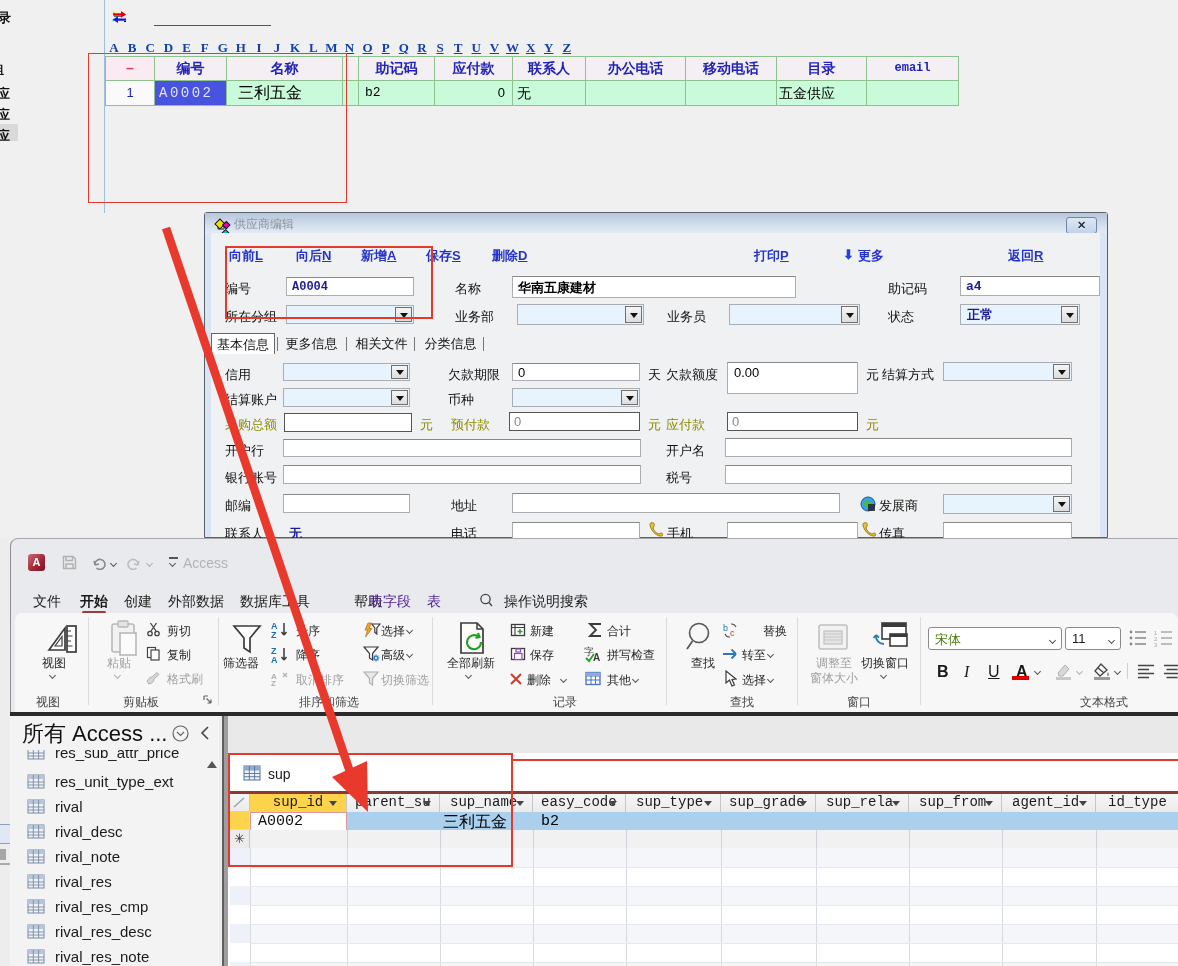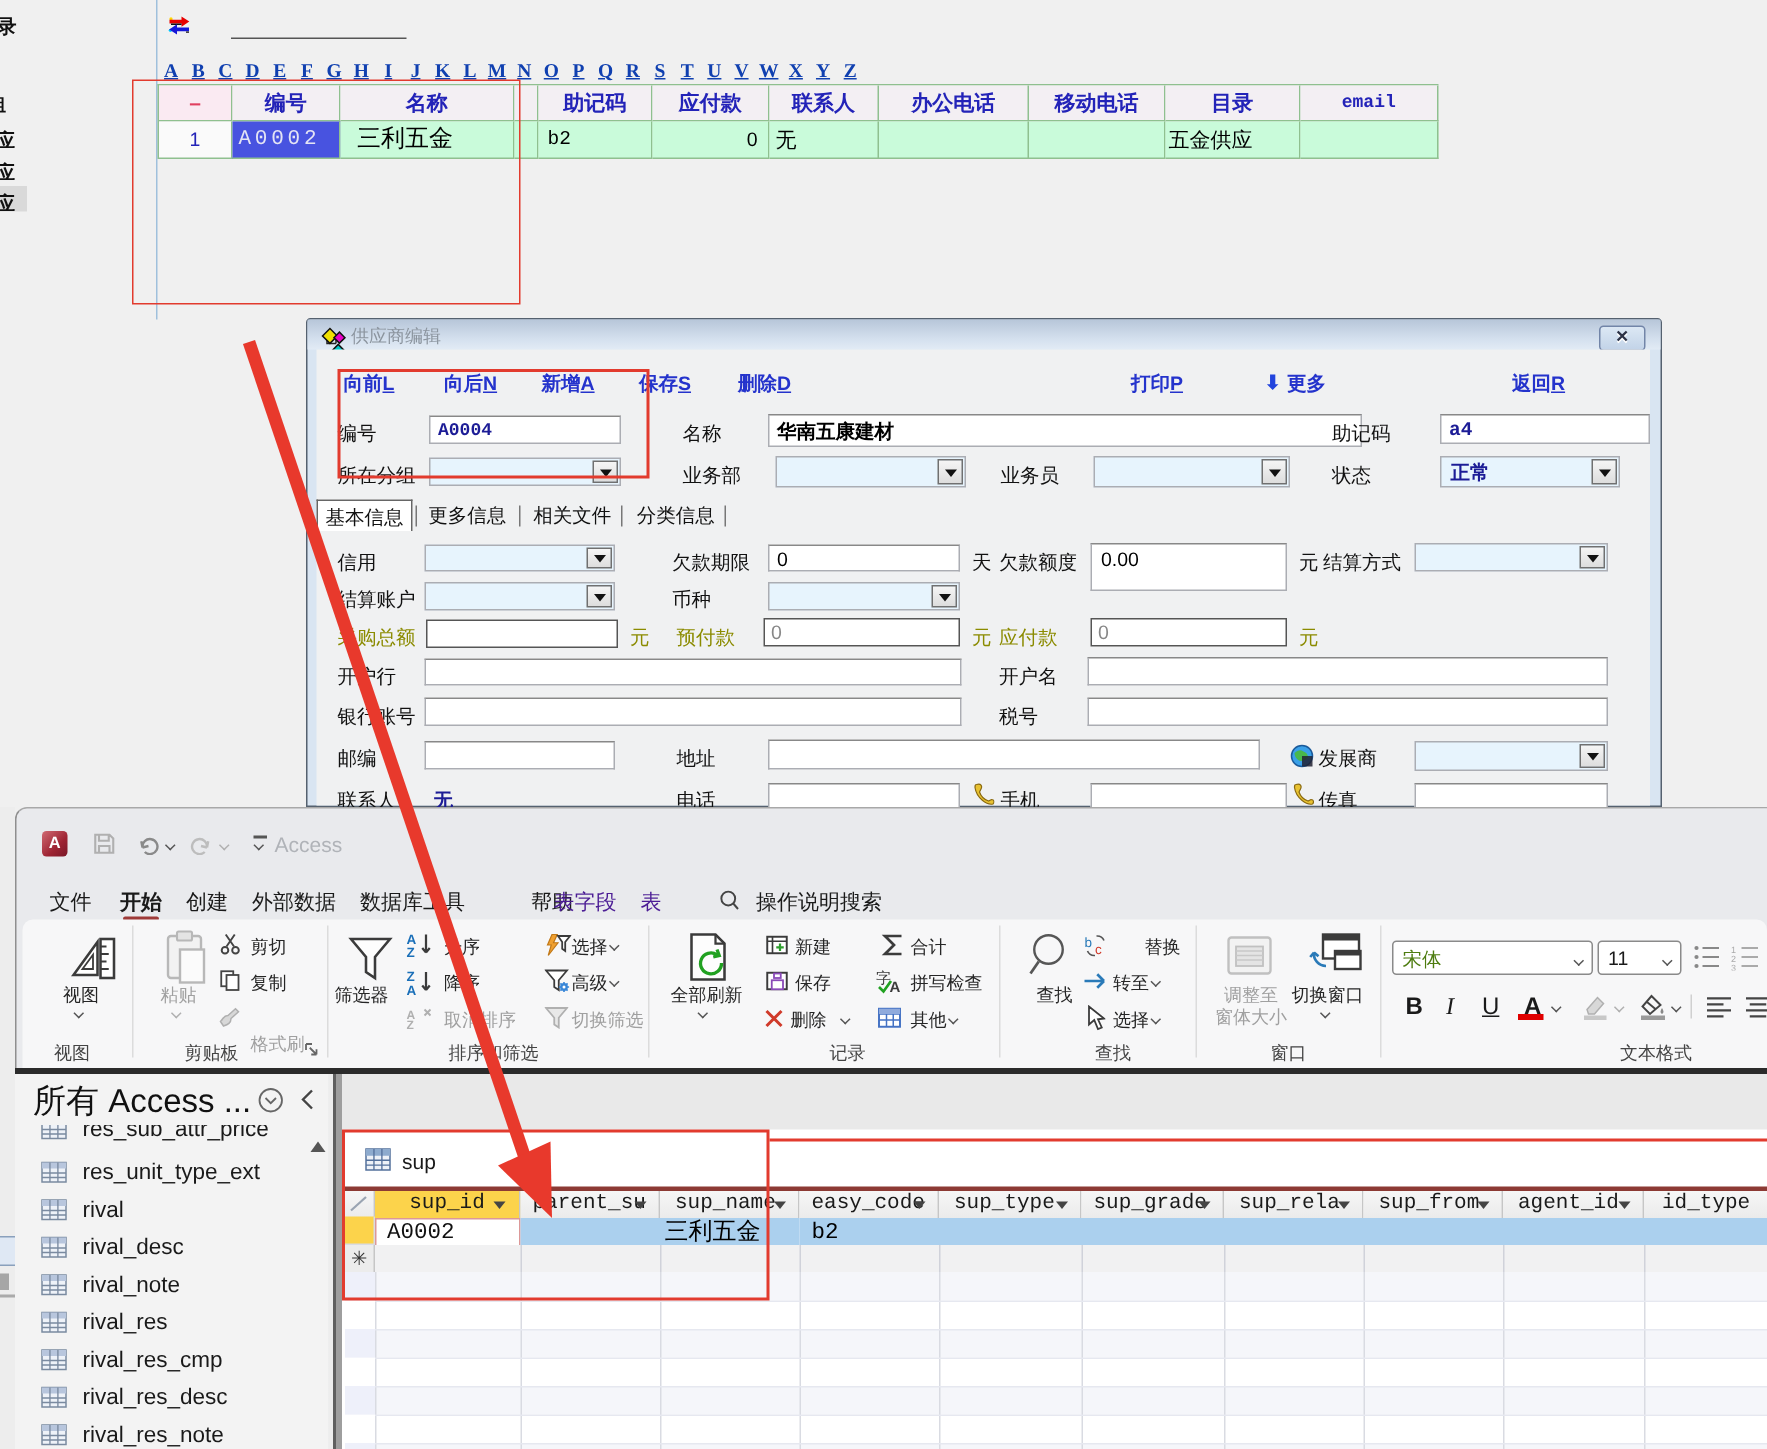--- a/index.html
+++ b/index.html
@@ -137,21 +137,21 @@
   <div class="dlink" style="left:492px;">删除<u>D</u></div>
   <div class="dlink" style="left:536px;margin-top:28px;">刷新<u>F</u></div>
   <div class="dlink" style="left:754px;">打印<u>P</u></div>
   <div class="dlink" style="left:843px;color:#2244dd;">⬇</div>
   <div class="dlink" style="left:858px;">更多</div>
   <div class="dlink" style="left:1008px;">返回<u>R</u></div>
 
   <div class="dlbl" style="left:225px;top:280px;">编号</div>
   <div class="dinp" style="left:286px;top:277px;width:128px;height:19px;line-height:18px;padding-left:5px;color:#1c1c96;font-family:'Liberation Mono',monospace;font-weight:700;font-size:12px;">A0004</div>
   <div class="dlbl" style="left:455px;top:280px;">名称</div>
-  <div class="dinp" style="left:512px;top:276px;width:396px;height:22px;line-height:21px;padding-left:5px;font-weight:700;">华南五康建材</div>
+  <div class="dinp" style="left:512px;top:276px;width:284px;height:22px;line-height:21px;padding-left:5px;font-weight:700;">华南五康建材</div>
   <div class="dlbl" style="left:888px;top:280px;">助记码</div>
   <div class="dinp" style="left:960px;top:276px;width:140px;height:20px;line-height:19px;padding-left:5px;color:#1c1c96;font-family:'Liberation Mono',monospace;font-weight:700;">a4</div>
 
   <div class="dlbl" style="left:225px;top:308px;">所在分组</div>
   <div class="dcombo" style="left:286px;top:305px;width:128px;height:19px;">
         <span class="dbtn"></span>
       </div>
   <div class="dlbl" style="left:455px;top:308px;">业务部</div>
   <div class="dcombo" style="left:517px;top:304px;width:127px;height:21px;">
         <span class="dbtn"></span>
@@ -329,21 +329,21 @@
         </svg>
     <div class="rtext" style="left:152px;top:10px;">剪切</div>
     <svg class="abs" style="left:131px;top:33px;" width="15" height="15" viewBox="0 0 15 15">
           <rect x="1.5" y="1.5" width="8" height="10" fill="#fff" stroke="#444" stroke-width="1.2"></rect>
           <rect x="5" y="4" width="8" height="10" fill="#fff" stroke="#444" stroke-width="1.2"></rect>
         </svg>
     <div class="rtext" style="left:152px;top:34px;">复制</div>
     <svg class="abs" style="left:130px;top:58px;" width="16" height="15" viewBox="0 0 16 15">
           <path d="M2 10 C4 8 4 6 7 6 L12 1.5 L14 3.5 L9 8 C9 11 7 12 4 13 Z" fill="#d8d8d8" stroke="#b0b0b0" stroke-width="1"></path>
         </svg>
-    <div class="rtext gray" style="left:152px;top:75px;">格式刷</div>
+    <div class="rtext gray" style="left:152px;top:58px;">格式刷</div>
 
     <svg class="abs" style="left:214px;top:8px;" width="36" height="36" viewBox="0 0 36 36">
           <path d="M5 5 H31 L21 17 V31 L15 27 V17 Z" fill="#fdfdfd" stroke="#3b3b3b" stroke-width="1.7"></path>
         </svg>
     <div class="rtext" style="left:208px;top:42px;">筛选器</div>
     <svg class="abs" style="left:256px;top:8px;" width="20" height="18" viewBox="0 0 20 18">
           <text x="0" y="8" font-size="9" font-weight="bold" fill="#1a6fb8" font-family="Liberation Sans">A</text>
           <text x="0" y="17" font-size="9" font-weight="bold" fill="#1a6fb8" font-family="Liberation Sans">Z</text>
           <path d="M13 2 V14 M13 14 L10.5 11 M13 14 L15.5 11" stroke="#3b3b3b" stroke-width="1.5" fill="none"></path>
         </svg>

